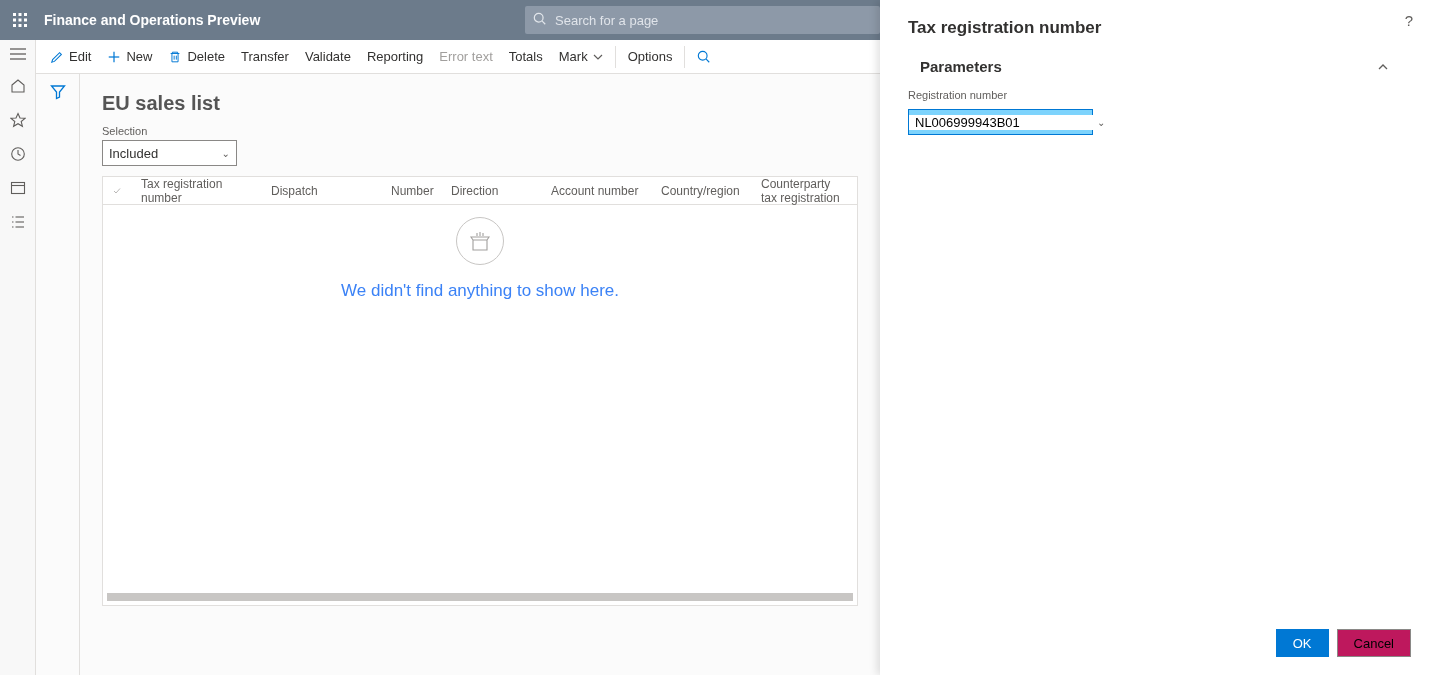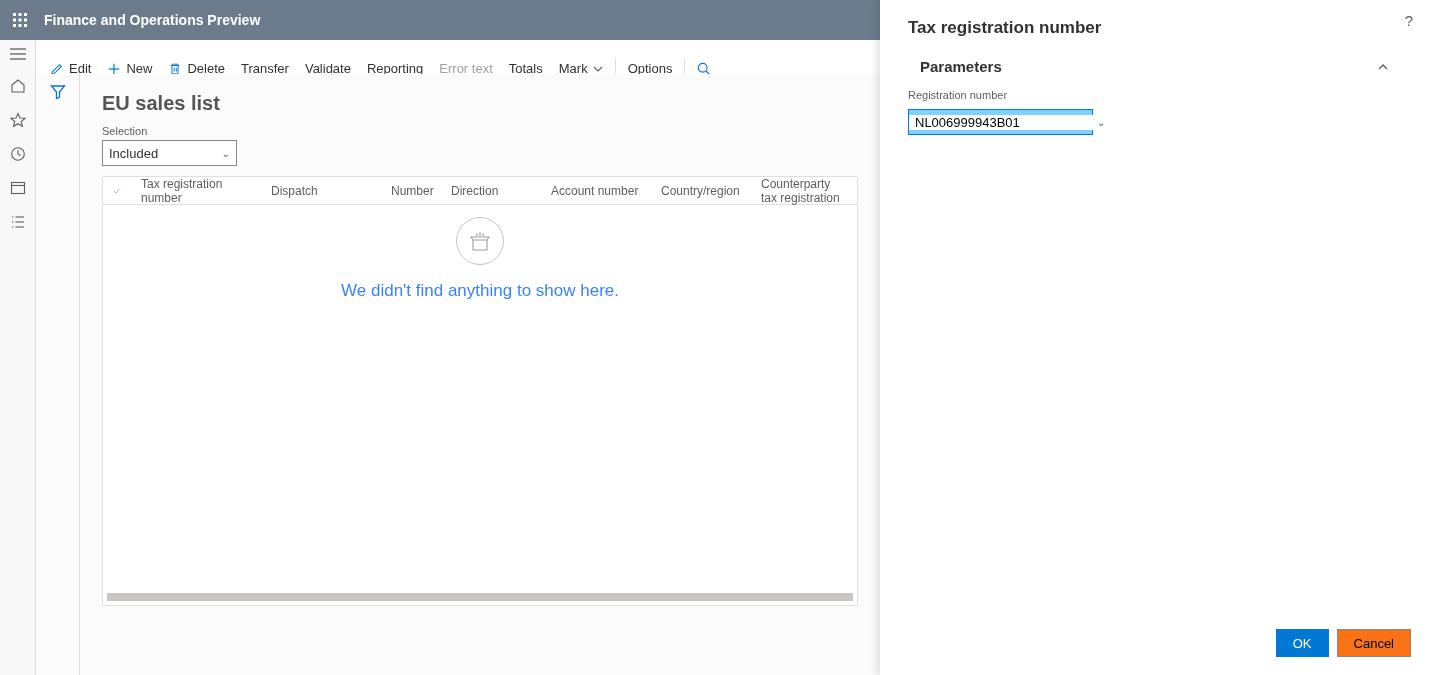--- a/index.html
+++ b/index.html
@@ -9,21 +9,21 @@
   .appbar { height: 40px; background: #6c7b8b; display: flex; align-items: center; color: #fff; }
   .waffle { width: 40px; height: 40px; display:flex; align-items:center; justify-content:center; cursor:pointer; }
   .waffle svg { fill:#fff; }
   .app-title { font-size: 14px; font-weight:600; padding-left: 4px; }
   .search-wrap { margin-left: auto; margin-right: auto; position:absolute; left:525px; }
   .searchbox { width: 355px; height: 28px; background: #8d99a8; border: none; padding: 0 10px 0 30px; font-size: 13px; color:#fff; border-radius:2px; }
   .searchbox::placeholder { color: #e0e4ea; }
   .search-icon-svg { position:absolute; left:8px; top:6px; }
 
   
-  .cmdbar-row { height: 34px; border-bottom: 1px solid #e1dfdd; display:flex; align-items:center; background:#fff;margin-top:12px; }
+  .cmdbar-row { height: 34px; border-bottom: 1px solid #e1dfdd; display:flex; align-items:center; background:#fff; }
   .nav-hamburger { width:36px; display:flex; align-items:center; justify-content:center; border-right:1px solid #e1dfdd; height:34px; cursor:pointer; }
   .cmd-group { display:flex; align-items:center; height:34px; padding:0 6px; }
   .cmd-btn { display:flex; align-items:center; gap:5px; padding:0 8px; height:28px; font-size:13px; color:#323130; cursor:pointer; }
   .cmd-btn.disabled { color:#a19f9d; }
   .cmd-sep { width:1px; height:22px; background:#e1dfdd; margin:0 4px; }
   .cmd-icon { width:14px; height:14px; }
 
   
   .leftrail { position:absolute; left:0; top:40px; width:36px; bottom:0; border-right:1px solid #e1dfdd; background:#f8f8f8; display:flex; flex-direction:column; align-items:center; padding-top:8px; gap:18px; }
   .leftrail .rail-icon { width:16px; height:16px; color:#605e5c; cursor:pointer; }
@@ -57,21 +57,21 @@
   .flyout-title { font-size:17px; font-weight:600; color:#323130; flex:1; }
   .flyout-help { color:#605e5c; cursor:pointer; position:absolute; right:16px; top:12px; font-size:15px;}
   .section-head { display:flex; align-items:center; justify-content:space-between; padding:10px 40px; font-size:15px; font-weight:600; cursor:pointer;}
   .section-body { padding:4px 28px; }
   .param-label { font-size:11px; color:#605e5c; margin-bottom:3px; }
   .param-input-wrap { width:185px; height:26px; border:1px solid #0078d4; display:flex; align-items:center; background:#7dd3fc;margin-top:8px; }
   .param-input { flex:1; border:none; outline:none; font-size:13px; padding:0 6px; }
   .param-chev { width:20px; text-align:center; color:#605e5c; font-size:10px; cursor:pointer;}
 
   .flyout-footer { margin-top:auto; padding:16px 18px 18px; display:flex; justify-content:flex-end; gap:8px; }
-  .btn { height:28px; padding:0 16px; font-size:13px; border:1px solid #8a8886; background:#f97316; cursor:pointer; }
+  .btn { height:28px; padding:0 16px; font-size:13px; border:1px solid #8a8886; background:#be185d; cursor:pointer; }
   .btn.primary { background:#0078d4; border-color:#0078d4; color:#fff; }
 
   svg { display:block; }
 </style>
 </head>
 <body>
 
 <div class="appbar">
   <div class="waffle">
     <svg width="14" height="14" viewBox="0 0 14 14">
@@ -82,20 +82,27 @@
           <rect x="0" y="5.5" width="3" height="3"></rect>
           <rect x="5.5" y="5.5" width="3" height="3"></rect>
           <rect x="11" y="5.5" width="3" height="3"></rect>
           <rect x="0" y="11" width="3" height="3"></rect>
           <rect x="5.5" y="11" width="3" height="3"></rect>
           <rect x="11" y="11" width="3" height="3"></rect>
         </g>
       </svg>
   </div>
   <div class="app-title">Finance and Operations Preview</div>
+  <div class="search-wrap">
+    <svg class="search-icon-svg" width="14" height="14" viewBox="0 0 16 16">
+        <circle cx="6.5" cy="6.5" r="5" stroke="#e2e6eb" stroke-width="1.4" fill="none"></circle>
+        <line x1="10.5" y1="10.5" x2="14" y2="14" stroke="#e2e6eb" stroke-width="1.4"></line>
+      </svg>
+    <input class="searchbox" placeholder="Search for a page" style="">
+  </div>
 </div>
 
 <div class="leftrail">
   <div class="nav-hamburger" style="border:none;height:auto">
     <svg width="16" height="12" viewBox="0 0 16 12">
         <line x1="0" y1="1" x2="16" y2="1" stroke="#605e5c" stroke-width="1.3"></line>
         <line x1="0" y1="6" x2="16" y2="6" stroke="#605e5c" stroke-width="1.3"></line>
         <line x1="0" y1="11" x2="16" y2="11" stroke="#605e5c" stroke-width="1.3"></line>
       </svg>
   </div>

